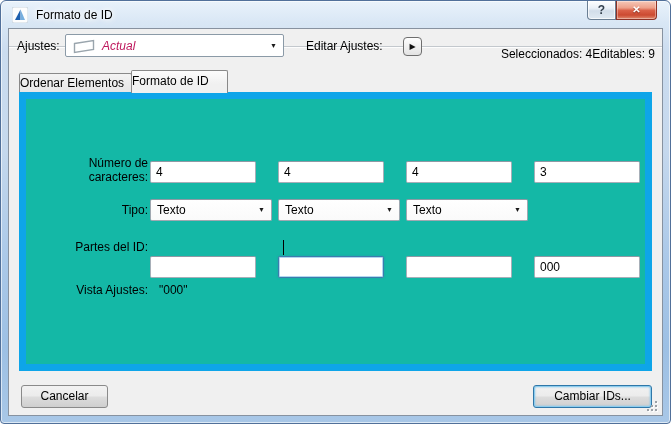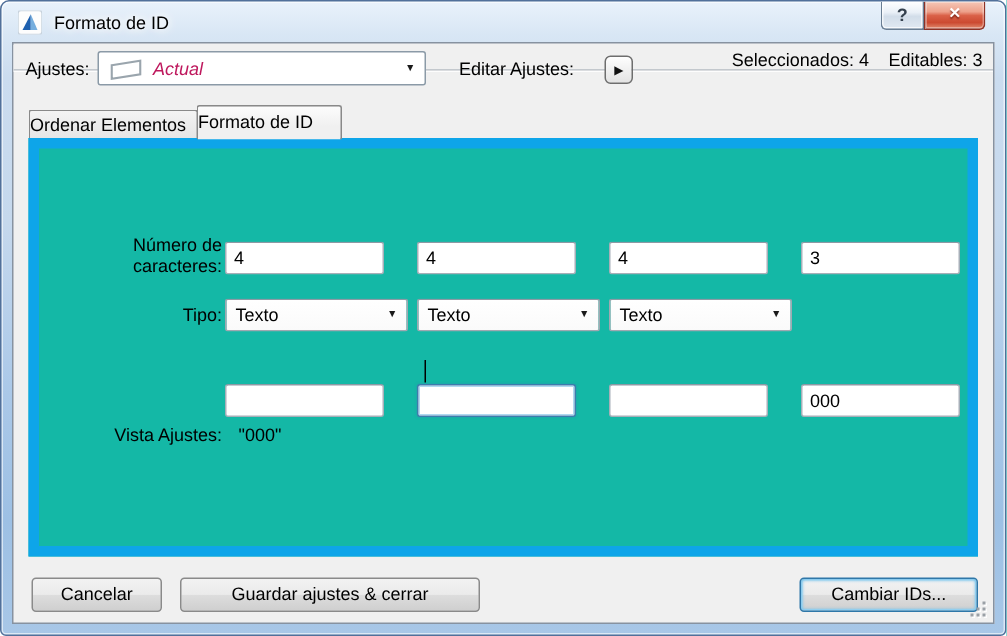--- a/index.html
+++ b/index.html
@@ -40,21 +40,21 @@
   .settings-bar { position:absolute; left:0; right:0; top:0; height:18px; border-bottom:1px solid #c3c8cd; box-shadow:0 1px 0 rgba(255,255,255,.85); }
   .lbl-ajustes { position:absolute; left:8px; top:10px; }
   .preset-combo { position:absolute; left:56px; top:5px; width:219px; height:23px; background:#fff; border:1px solid #8b9aa7; border-radius:2px; }
   .preset-icon { position:absolute; left:7px; top:4px; }
   .preset-value { position:absolute; left:36px; top:4px; font-style:italic; color:#be185d; }
   .combo-arrow { position:absolute; right:6px; top:50%; margin-top:-4px; font-size:7px; color:#1a1a1a; line-height:8px; }
   .lbl-editar { position:absolute; left:297px; top:10px; }
   .play-btn { position:absolute; left:394px; top:8px; width:19px; height:19px; border:1px solid #6e6e6e; border-radius:4px;
     background:linear-gradient(180deg,#fefefe,#e3e3e3); text-align:center; }
   .play-glyph { font-size:8px; line-height:16px; color:#111; }
-  .counts { position:absolute; right:7px; top:4px; display:flex; gap:13px; }
+  .counts { position:absolute; right:7px; top:18px; display:flex; }
 
   
   .tab { position:absolute; text-align:left; border:1px solid #898989; border-bottom:none; border-radius:2px 2px 0 0; }
   .tab-inactive { left:10px; top:44px; width:113px; height:19px; line-height:19px;
     background:linear-gradient(180deg,#f3f3f3,#e6e6e6); z-index:1; }
   .tab-active { left:122px; top:41px; width:97px; height:23px; line-height:21px;
     background:linear-gradient(180deg,#fcfcfc,#f0f0f0 60%); z-index:3; }
 
   
   .panel { position:absolute; left:10px; top:63px; width:633px; height:279px; border:7px solid #0ea5e9; background:#14b8a6; z-index:2; }
@@ -131,30 +131,31 @@
         </span>
         <span class="preset-value">Actual</span>
         <span class="combo-arrow">▼</span>
       </div>
       <span class="lbl-editar">Editar Ajustes:</span>
       <div class="play-btn">
         <span class="play-glyph">▶</span>
       </div>
       <div class="counts">
         <span>Seleccionados: 4</span>
-        <span>Editables: 3</span>
+        <span>Editables: 9</span>
       </div>
     </div>
 
     <div class="tab tab-inactive">Ordenar Elementos</div>
     <div class="tab tab-active">Formato de ID</div>
 
     <div class="panel">
       <span class="form-label lbl-chars">Número de caracteres:</span>
       <span class="form-label lbl-tipo">Tipo:</span>
+      <span class="form-label lbl-partes">Partes del ID:</span>
       <span class="form-label lbl-vista">Vista Ajustes:</span>
       <span class="vista-value">"000"</span>
 
       <input class="txt row-chars col-1" value="4" style="">
       <input class="txt row-chars col-2" value="4" style="">
       <input class="txt row-chars col-3" value="4" style="">
       <input class="txt row-chars col-4" value="3" style="">
 
       <div class="combo row-tipo col-1">
         <span>Texto</span>
@@ -170,18 +171,17 @@
       </div>
 
       <input class="txt row-partes col-1" style="">
       <input class="txt focused row-partes col-2" style="">
       <input class="txt row-partes col-3" style="">
       <input class="txt row-partes col-4" value="000" style="">
       <span class="caret"></span>
     </div>
 
     <div class="btn btn-cancel">Cancelar</div>
-    <div class="btn btn-save">Guardar ajustes &amp; cerrar</div>
     <div class="btn btn-change">Cambiar IDs...</div>
 
     <div class="grip"></div>
   </div>
 </div>
 
 </body></html>

